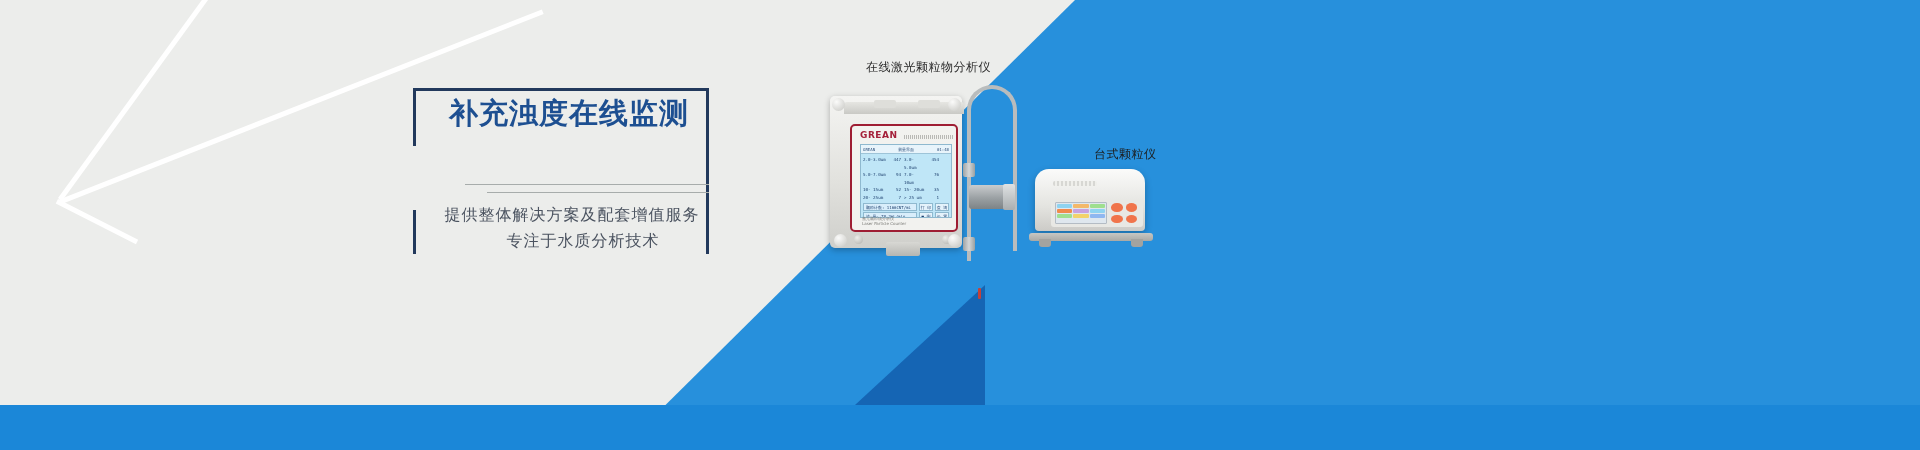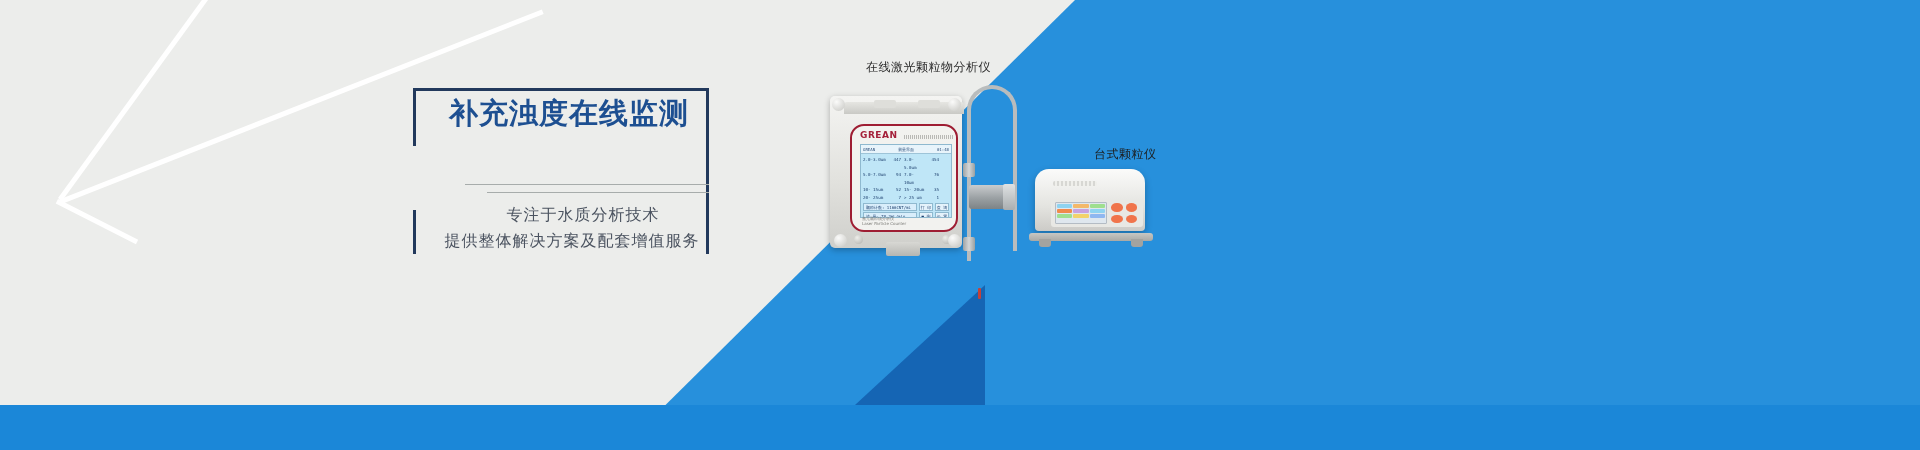--- a/index.html
+++ b/index.html
@@ -93,21 +93,21 @@
   .an-tab-2 { left:88px; }
   .an-knob { position:absolute; width:13px; height:13px; border-radius:50%;
              background:radial-gradient(circle at 35% 30%,#fbfbfa,#c6c6c2); }
   .an-knob-tl { left:10px; top:14px; }
   .an-knob-tr { left:126px; top:14px; }
   .an-knob-bl { left:12px; top:150px; }
   .an-knob-br { left:126px; top:150px; }
 
   .an-bezel {
     position:absolute; left:20px; top:28px; width:108px; height:108px;
-    border:2px solid #9e1d33; border-radius:14px;
+    border:2px solid #9e1d33; border-radius:5px;
     background:#f2f2ef;
   }
   .an-brand {
     position:absolute; left:8px; top:4px;
     font-family:"DejaVu Sans","Liberation Sans",sans-serif;
     font-weight:bold; font-size:9px; color:#a4203a; letter-spacing:.5px;
   }
   .an-brand-bar { position:absolute; left:52px; top:9px; width:50px; height:4px;
                   background:repeating-linear-gradient(90deg,#b9b9b5 0 1px,transparent 1px 2px); }
 
@@ -238,22 +238,22 @@
     <div class="headline">
       <div class="hl-line hl-1">补充浊度在线监测</div>
     </div>
 
     <div class="rule-wrap">
       <div class="rule rule-a"></div>
       <div class="rule rule-b"></div>
     </div>
 
     <div class="sub">
+      <div class="sub-line sub-2">提供整体解决方案及配套增值服务</div>
       <div class="sub-line sub-1">专注于水质分析技术</div>
-      <div class="sub-line sub-2">提供整体解决方案及配套增值服务</div>
     </div>
   </div>
 
   <div class="prod-label label-analyzer">在线激光颗粒物分析仪</div>
   <div class="prod-label label-bench">台式颗粒仪</div>
 
   <div class="analyzer">
     <div class="an-body">
       <div class="an-top"></div>
       <div class="an-tab an-tab-1"></div>

